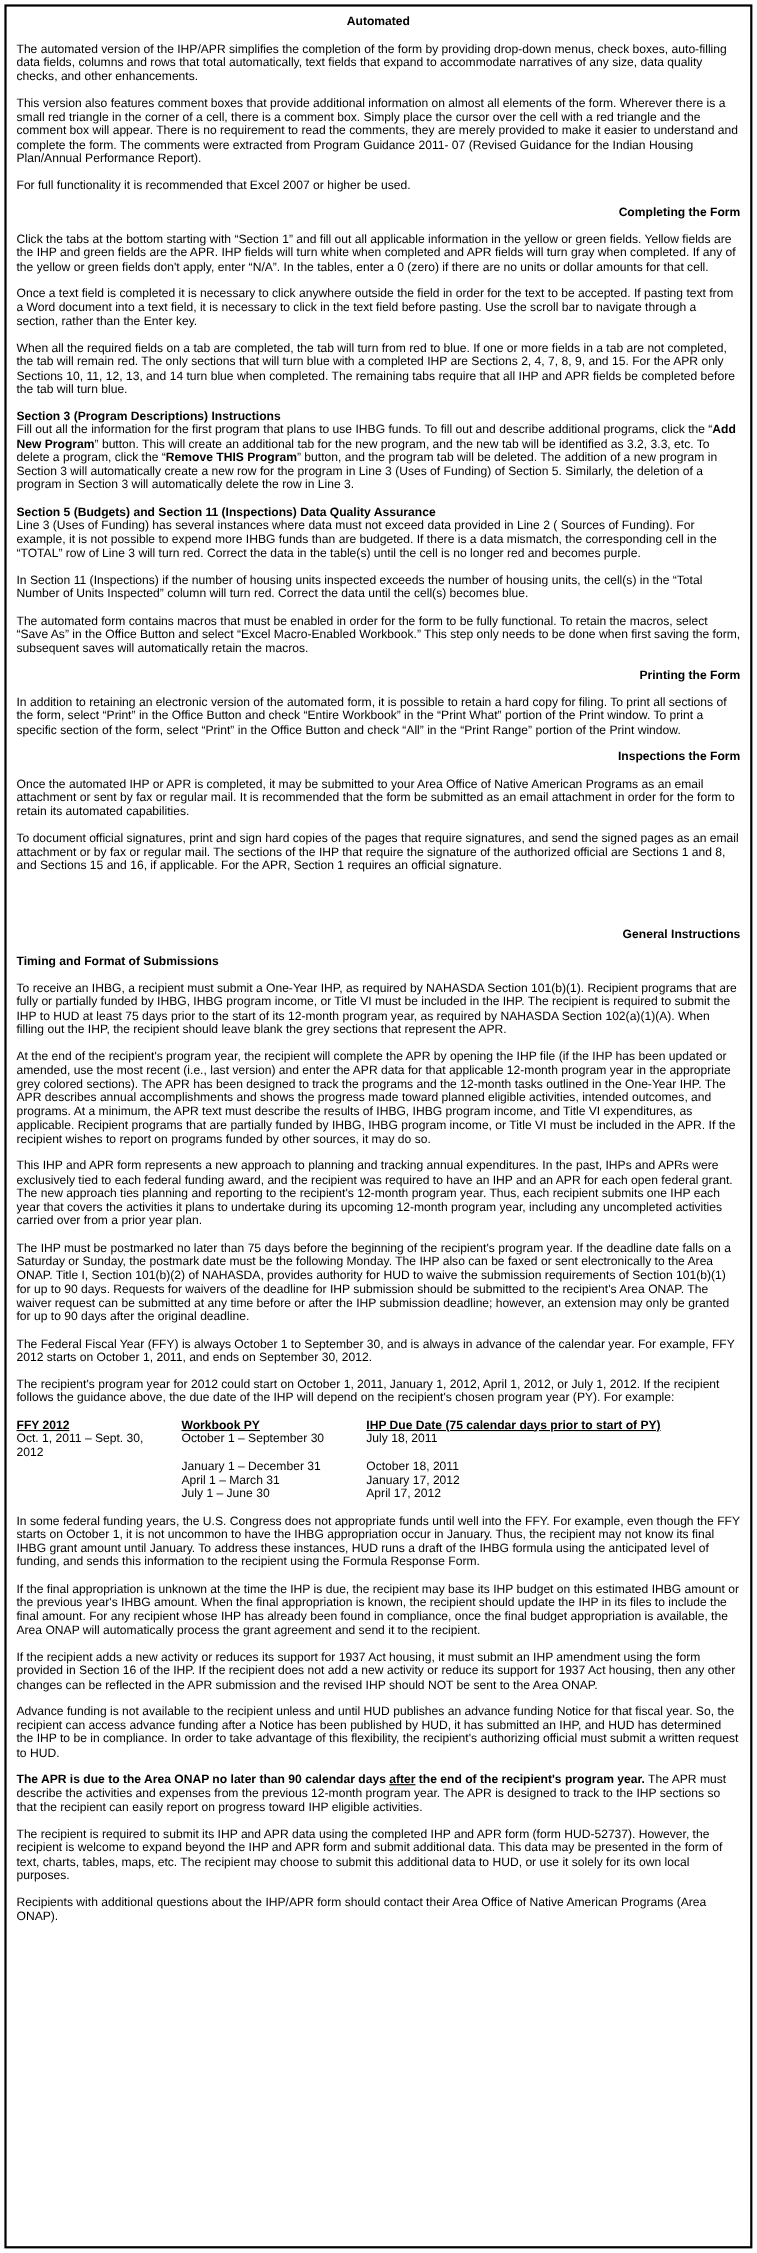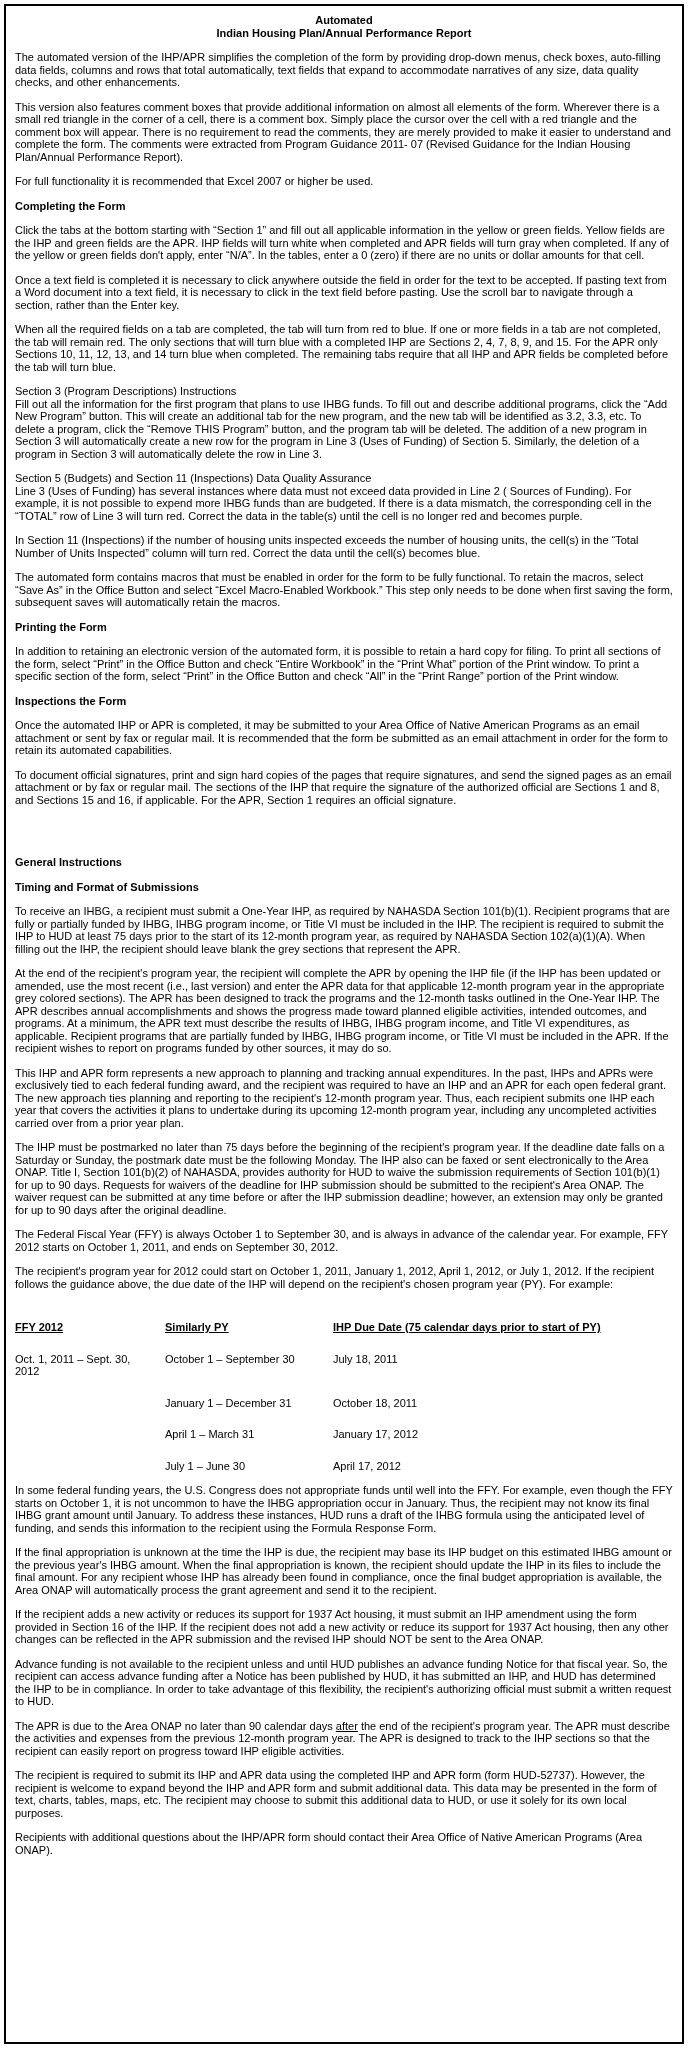--- a/index.html
+++ b/index.html
@@ -16,43 +16,42 @@
     margin: 4px;
     width: 680px; height: 2040px;
     border: 2px solid #000;
     padding: 8px 9px;
     overflow: hidden;
     background: #fff;
     font-size: 11px;
     line-height: 12.5px;
   }
   .doc-title { text-align: center; font-weight: bold; margin: 0 0 12px 0; }
-  .h-center { text-align: left; font-weight: bold; margin: 12px 0; }
+  .h-center { text-align: right; font-weight: bold; margin: 12px 0; }
   .h-left   { font-weight: bold; margin: 12px 0; }
   .para     { margin: 12px 0; }
-  .b { font-weight: normal; }
+  .b { font-weight: bold; }
   .u { text-decoration: underline; }
   .spacer { width: 100%; }
   .ffy-table {
     display: grid;
     grid-template-columns: 150px 168px 1fr;
     margin: 12px 0;
     align-items: start;
   }
-  .cell { padding-right: 8px; margin-top: 19px; }
+  .cell { padding-right: 8px; }
   .cell.head { font-weight: bold; text-decoration: underline; }
 </style>
 </head>
 <body>
 
 <div class="page">
   <div id="doc">
       <div class="doc-title">
         <div class="doc-title-line">Automated</div>
-        <div class="doc-title-line">Indian Housing Plan/Annual Performance Report</div>
       </div>
       <p class="para"><span>The automated version of the IHP/APR simplifies the completion of the form by providing drop-down menus, check boxes, auto-filling data fields, columns and rows that total automatically, text fields that expand to accommodate narratives of any size, data quality checks, and other enhancements.</span></p>
       <p class="para"><span>This version also features comment boxes that provide additional information on almost all elements of the form.  Wherever there is a small red triangle in the corner of a cell, there is a comment box.  Simply place the cursor over the cell with a red triangle and the comment box will appear.  There is no requirement to read the comments, they are merely provided to make it easier to understand and complete the form.  The comments were extracted from Program Guidance 2011- 07 (Revised Guidance for the Indian Housing Plan/Annual Performance Report).</span></p>
       <p class="para"><span>For full functionality it is recommended that Excel 2007 or higher be used.</span></p>
       <div class="h-center">Completing the Form</div>
       <p class="para"><span>Click the tabs at the bottom starting with “Section 1” and fill out all applicable  information in the yellow or green fields. Yellow fields are the IHP and green fields are the APR.  IHP fields will turn white when completed and APR fields will turn gray when completed. If any of the yellow or green fields don't apply, enter “N/A”.  In the tables, enter a 0 (zero) if there are no units or dollar amounts for that cell.</span></p>
       <p class="para"><span>Once a text field is completed it is necessary to click anywhere outside the field in order for the text to be accepted.  If pasting text from a Word document into a text field, it is necessary to click in the text field before pasting.  Use the scroll bar to navigate through a section, rather than the Enter key.</span></p>
       <p class="para"><span>When all the required fields on a tab are completed, the tab will turn from red to blue. If one or more fields in a tab are not completed, the tab will remain red.  The only sections that will turn blue with a completed IHP are Sections 2, 4, 7, 8, 9, and 15.  For the APR only Sections 10, 11, 12, 13, and 14 turn blue when completed.  The remaining tabs require that all IHP and APR fields be completed before the tab will turn blue.</span></p>
       <p class="para"><span class="b">Section 3 (Program Descriptions) Instructions</span><br><span> Fill out all the information for the first program that plans to use IHBG funds.  To fill out and describe additional programs, click the “</span><span class="b">Add New Program</span><span>” button. This will create an additional tab for the new program, and the new tab will be identified as 3.2, 3.3, etc.  To delete a program, click the “</span><span class="b">Remove THIS Program</span><span>” button, and the program tab will be deleted.  The addition of a new program in Section 3 will automatically create a new row for the program in Line 3 (Uses of Funding) of Section 5.  Similarly, the deletion of a program in Section 3 will automatically delete the row in Line 3.</span></p>
       <p class="para"><span class="b">Section 5 (Budgets) and Section 11 (Inspections) Data Quality Assurance</span><br><span>Line 3 (Uses of Funding) has several instances where data must not exceed data provided in Line 2 ( Sources of Funding).  For example, it is not possible to expend more IHBG funds than are budgeted.  If there is a data mismatch, the corresponding cell in the “TOTAL” row of Line 3 will turn red.  Correct the data in the table(s) until the cell is no longer red and becomes purple.</span></p>
@@ -67,21 +66,21 @@
       <div class="h-center">General Instructions</div>
       <div class="h-left">Timing and Format of Submissions</div>
       <p class="para"><span>To receive an IHBG, a recipient must submit a One-Year IHP, as required by NAHASDA Section 101(b)(1).  Recipient programs that are fully or partially funded by IHBG, IHBG program income, or Title VI must be included in the IHP.  The recipient is required to submit the IHP to HUD at least 75  days prior to the start of its 12-month program year, as required by NAHASDA Section 102(a)(1)(A).  When filling out the IHP, the recipient should leave blank the grey sections that represent the APR.</span></p>
       <p class="para"><span>At the end of the recipient's program year, the recipient will complete the APR by opening the IHP file (if the IHP has been updated or amended, use the most recent (i.e., last version) and enter the APR data for that applicable 12-month program year in the appropriate grey colored sections).  The APR has been designed to track the programs and the 12-month tasks outlined in the One-Year IHP.  The APR describes annual accomplishments and shows the progress made toward planned eligible activities, intended outcomes, and programs.  At a minimum, the APR text must describe the results of IHBG, IHBG program income, and Title VI expenditures, as applicable.  Recipient programs that are partially funded by IHBG, IHBG program income, or Title VI must be included in the APR.  If the recipient wishes to report on programs funded by other sources, it may do so.</span></p>
       <p class="para"><span>This IHP and APR form represents a new approach to planning and tracking annual expenditures.  In the past, IHPs and APRs were exclusively tied to each federal funding award, and the recipient was required to have an IHP and an APR for each open federal grant.  The new approach ties planning and reporting to the recipient's 12-month program year.  Thus, each recipient submits one IHP each year that covers the activities it plans to undertake during its upcoming 12-month program year, including any uncompleted activities carried over from a prior year plan.</span></p>
       <p class="para"><span>The IHP must be postmarked no later than 75 days before the beginning of the recipient's program year.   If the deadline date falls on a Saturday or Sunday, the postmark date must be the following Monday.  The IHP also can be faxed or sent electronically to the Area ONAP.  Title I, Section 101(b)(2) of NAHASDA, provides authority for HUD to waive the submission requirements of Section 101(b)(1) for up to 90 days.  Requests for waivers of the deadline for IHP submission should be submitted to the recipient's Area ONAP.  The waiver request can be submitted at any time before or after the IHP submission deadline; however, an extension may only be granted for up to 90 days after the original deadline.</span></p>
       <p class="para"><span>The Federal Fiscal Year (FFY) is always October 1 to September 30, and is always in advance of the calendar year.  For example, FFY 2012 starts on October 1, 2011, and ends on September 30, 2012.</span></p>
       <p class="para"><span>The recipient's program year for 2012 could start on October 1, 2011, January 1, 2012, April 1, 2012, or July 1, 2012.  If the recipient follows the guidance above, the due date of the IHP will depend on the recipient's chosen program year (PY).  For example:</span></p>
       <div class="ffy-table">
         <div class="cell col0 head">FFY 2012</div>
-        <div class="cell col1 head">Similarly PY</div>
+        <div class="cell col1 head">Workbook PY</div>
         <div class="cell col2 head">IHP Due Date (75 calendar days prior to start of PY)</div>
         <div class="cell col0">Oct. 1, 2011 – Sept. 30, 2012</div>
         <div class="cell col1">October 1 – September 30</div>
         <div class="cell col2">July 18, 2011</div>
         <div class="cell col0"></div>
         <div class="cell col1">January 1 – December 31</div>
         <div class="cell col2">October 18, 2011</div>
         <div class="cell col0"></div>
         <div class="cell col1">April 1 – March 31</div>
         <div class="cell col2">January 17, 2012</div>

